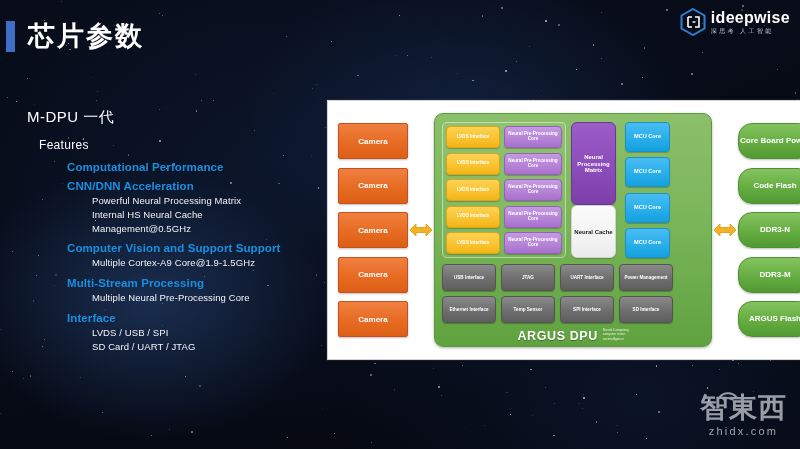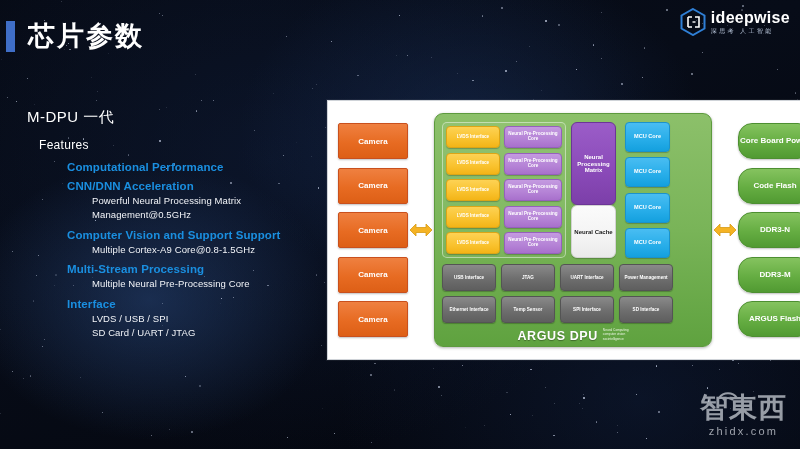--- a/index.html
+++ b/index.html
@@ -420,25 +420,26 @@
 <div class="features">
   <div class="f-h1">M-DPU 一代</div>
   <div class="f-h2">Features</div>
   <div id="feature-groups">
       <div class="f-grp">
         <div class="f-head">Computational Performance</div>
       </div>
       <div class="f-grp">
         <div class="f-head">CNN/DNN Acceleration</div>
         <div class="f-sub">Powerful Neural Processing Matrix</div>
+        <div class="f-sub">Internal HS Neural Cache</div>
         <div class="f-sub">Management@0.5GHz</div>
       </div>
       <div class="f-grp">
         <div class="f-head">Computer Vision and Support Support</div>
-        <div class="f-sub">Multiple Cortex-A9 Core@0.8-1.5GHz</div>
+        <div class="f-sub">Multiple Cortex-A9 Core@1.9-1.5GHz</div>
       </div>
       <div class="f-grp">
         <div class="f-head">Multi-Stream Processing</div>
         <div class="f-sub">Multiple Neural Pre-Processing Core</div>
       </div>
       <div class="f-grp">
         <div class="f-head">Interface</div>
         <div class="f-sub">LVDS / USB / SPI</div>
         <div class="f-sub">SD Card / UART / JTAG</div>
       </div>

